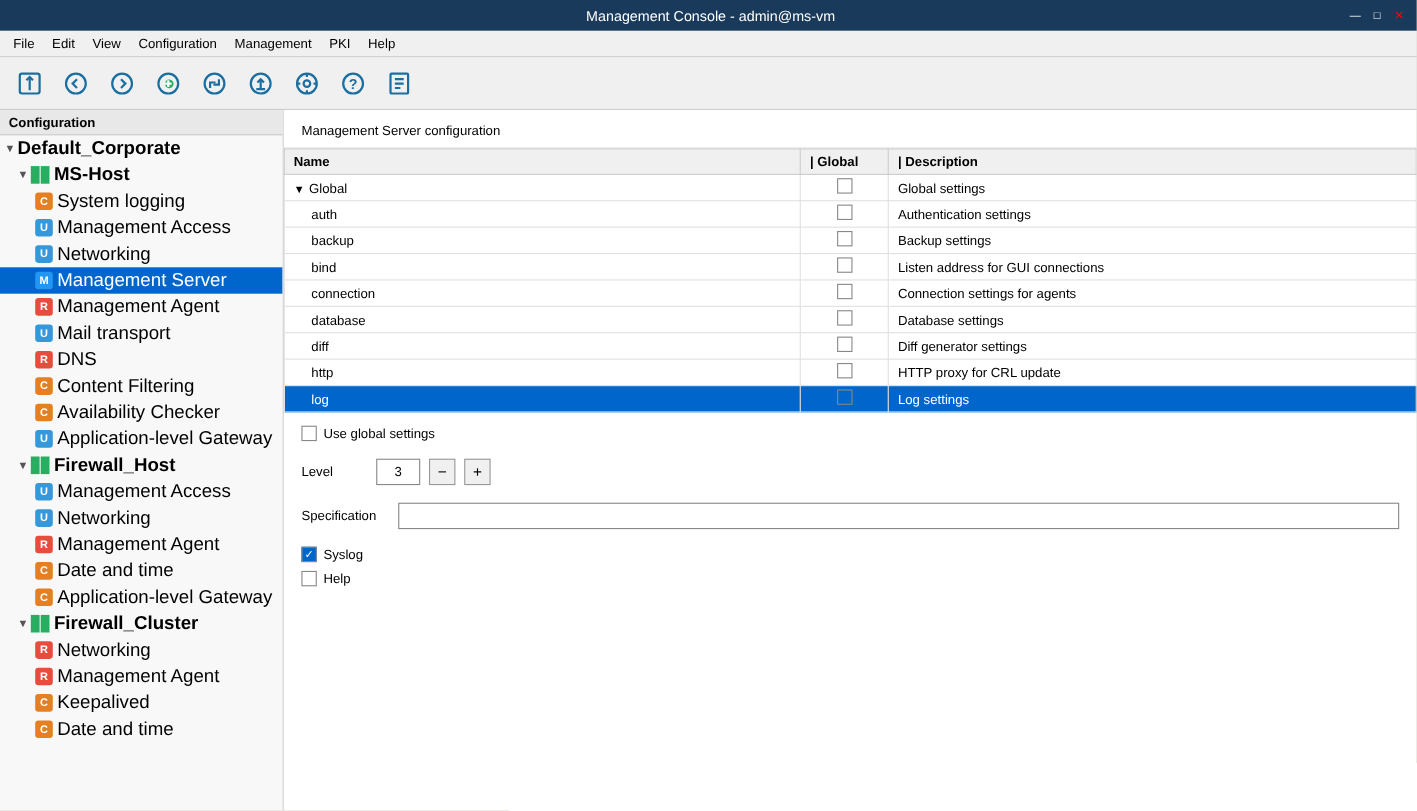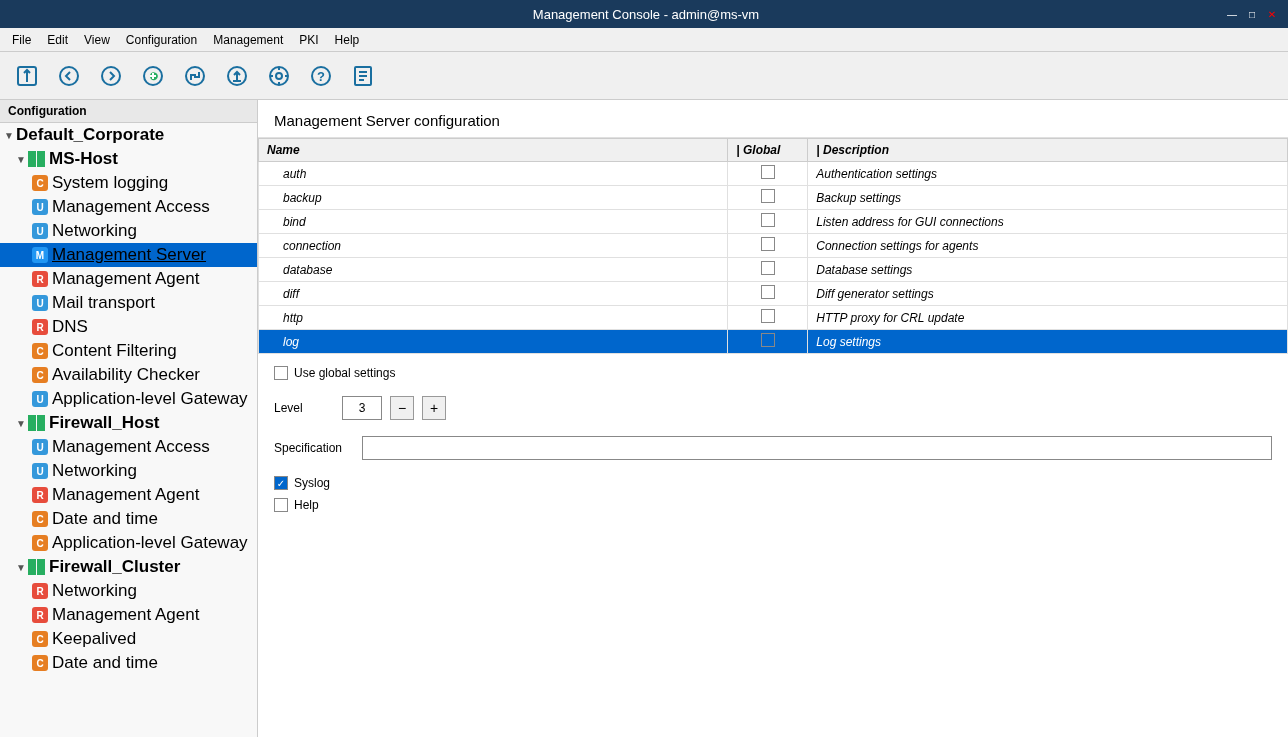--- a/index.html
+++ b/index.html
@@ -90,21 +90,21 @@
     }
     .sidebar-scroll { flex: 1; overflow-y: auto; }
     .tree-item {
       display: flex;
       align-items: center;
       padding: 2px 4px;
       cursor: pointer;
       white-space: nowrap;
     }
     .tree-item.selected { background: #0066cc; color: white; }
-    .tree-item.selected .item-label { color: #000000; text-decoration: underline; }
+    .tree-item.selected .item-label { color: #ffffff; }
     .expand-arrow { width: 12px; display: inline-block; font-size: 10px; color: #555; }
     .item-badge {
       width: 16px; height: 16px;
       border-radius: 3px;
       display: inline-flex;
       align-items: center;
       justify-content: center;
       font-size: 10px;
       font-weight: bold;
       color: white;
@@ -133,30 +133,29 @@
 
     
     .main-panel {
       flex: 1;
       overflow-y: auto;
       background: white;
       padding: 0;
     }
     .panel-title {
       padding: 12px 16px 8px;
-      font-size: 15px;
+      font-size: 12px;
       font-weight: normal;
       border-bottom: 1px solid #e0e0e0;
     }
 
     
     .config-table {
       width: 100%;
       border-collapse: collapse;
-      font-style: italic;
     }
     .config-table th {
       background: #f0f0f0;
       border: 1px solid #ccc;
       padding: 4px 8px;
       text-align: left;
       font-weight: bold;
       font-size: 12px;
     }
     .config-table td {
@@ -490,20 +489,29 @@
       <table class="config-table">
         <thead>
           <tr>
             <th class="name-col">Name</th>
             <th class="global-col">| Global</th>
             <th class="desc-col">| Description</th>
           </tr>
         </thead>
         <tbody>
 
+          <tr>
+            <td>
+              <span style="margin-right:4px; font-size:10px;">▼</span>Global
+            </td>
+            <td class="global-col" style="text-align:center;">
+              <span class="table-checkbox"></span>
+            </td>
+            <td>Global settings</td>
+          </tr>
 
           <tr>
             <td style="padding-left:24px;">auth</td>
             <td class="global-col" style="text-align:center;">
               <span class="table-checkbox"></span>
             </td>
             <td>Authentication settings</td>
           </tr>
 
           <tr>

